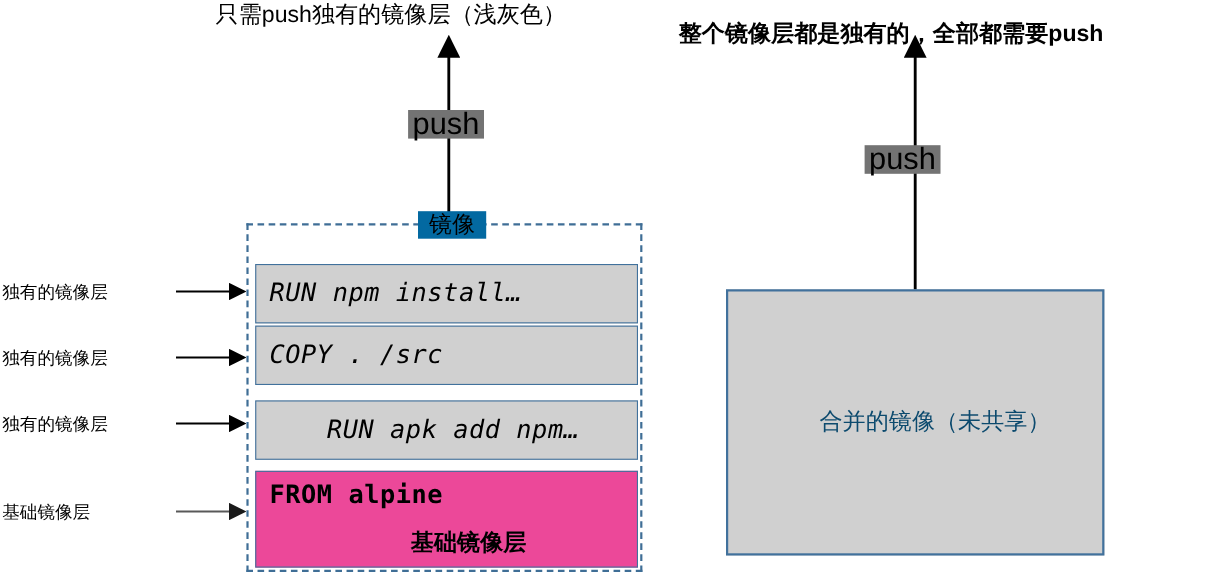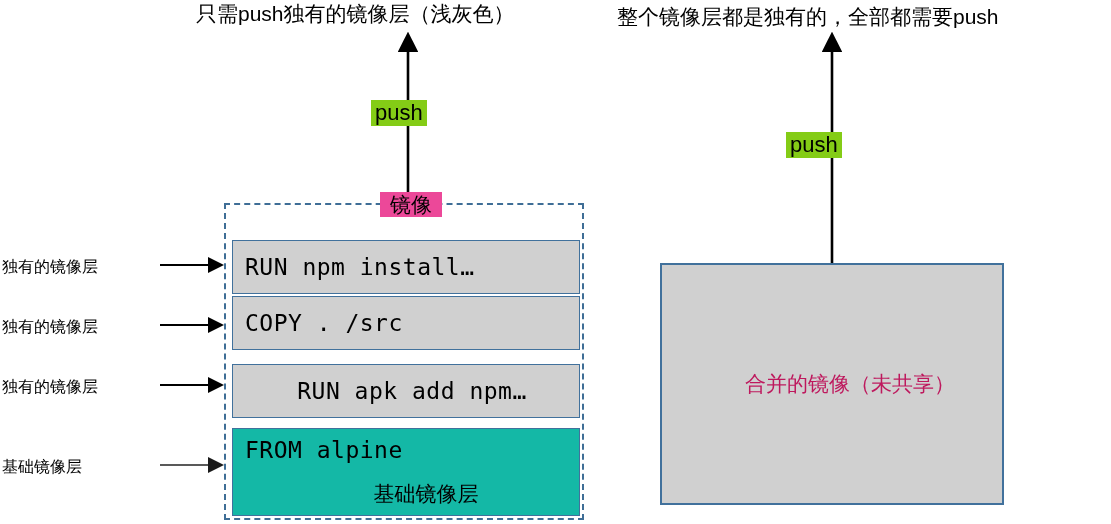--- a/index.html
+++ b/index.html
@@ -21,30 +21,30 @@
 
   
   .caption {
     position: absolute;
     font-size: 21px;
     line-height: 26px;
     color: #000000;
     white-space: nowrap;
   }
   #caption-left  { left: 186px; top: 1px; margin-left: 10px; }
-  #caption-right { left: 617px; top: 4px; }
+  #caption-right { left: 617px; top: 18px; font-weight: bold; }
 
   
   .push-label {
     position: absolute;
-    font-size: 22px;
-    line-height: 26px;
-    color: #000000;
-    white-space: nowrap;
-    background: #84cc16;
+    font-size: 28px;
+    line-height: 26px;
+    color: #000000;
+    white-space: nowrap;
+    background: #737373;
     padding: 0 4px;
   }
   #push-label-left  { left: 371px; top: 100px; }
   #push-label-right { left: 786px; top: 132px; }
 
   .arrow-svg {
     position: absolute;
     overflow: visible;
   }
 
@@ -57,38 +57,38 @@
     height: 317px;
     border: 2px dashed #3f6e96;
     box-sizing: border-box;
   }
   #image-container-title {
     position: absolute;
     left: 380px;
     top: 192px;
     font-size: 21px;
     line-height: 25px;
-    background: #ec4899;
+    background: #0369a1;
     padding: 0 10px;
     white-space: nowrap;
     color: #000000;
   }
 
   .layer {
     position: absolute;
     left: 232px;
     width: 348px;
     box-sizing: border-box;
     border: 1px solid #41719c;
     display: flex;
     flex-direction: column;
     justify-content: center;
   }
-  .layer-unique { background: #d0d0d0; height: 54px; }
-  .layer-base   { background: #14b8a6; height: 88px; }
+  .layer-unique { background: #d0d0d0; height: 54px; font-style: italic; }
+  .layer-base   { background: #ec4899; height: 88px; font-weight: bold; }
 
   #layer-1 { top: 240px; }
   #layer-2 { top: 296px; }
   #layer-3 { top: 364px; align-items: center; }
   #layer-4 { top: 428px; }
 
   .layer-cmd {
     font-family: "DejaVu Sans Mono", "Liberation Mono", monospace;
     font-size: 23px;
     line-height: 26px;
@@ -133,21 +133,21 @@
     background: #d0d0d0;
     border: 2px solid #41719c;
     box-sizing: border-box;
     display: flex;
     align-items: center;
     justify-content: center;
   }
   #merged-box-label {
     font-size: 21px;
     line-height: 26px;
-    color: #be185d;
+    color: #0c4a6e;
     white-space: nowrap;
     margin-left: 36px;
   }
 </style>
 </head>
 <body>
 
 <div id="canvas">
 
   <div class="caption" id="caption-left">只需push独有的镜像层（浅灰色）</div>

